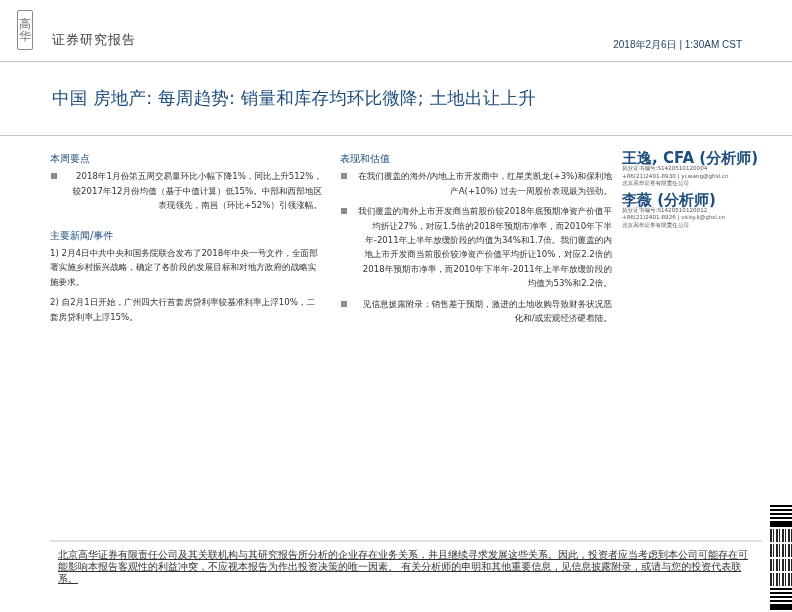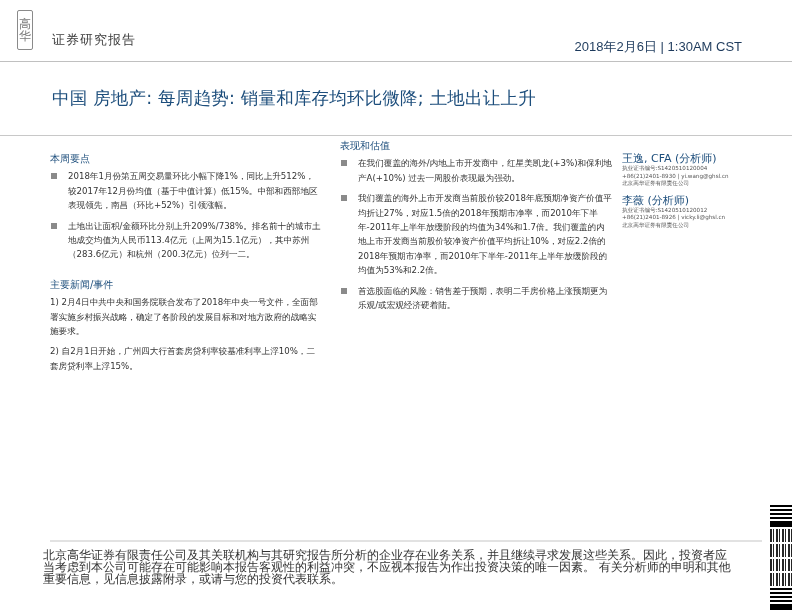--- a/index.html
+++ b/index.html
@@ -13,50 +13,50 @@
     border: 1.5px solid #8a8a8a; border-radius: 2px; box-sizing: border-box;
     display: flex; flex-direction: column; align-items: center; justify-content: center;
     font-size: 12px; line-height: 12px; color: #7a7a7a;
   }
   .logo span { display: block; }
   .brand-label {
     position: absolute; left: 52px; top: 31px; font-size: 13px; color: #404040;
     letter-spacing: 1px;
   }
   .timestamp {
-    position: absolute; right: 50px; top: 38px; font-size: 13px; color: #1d3a5c;
+    position: absolute; right: 50px; top: 38px; font-size: 10px; color: #1d3a5c;
     font-family: "Liberation Sans", sans-serif;
   }
   .rule-top { position: absolute; left: 0; right: 0; top: 61px; height: 1px; background: #c0c0c0; }
   .title {
     position: absolute; left: 52px; top: 86px; font-size: 17.5px; color: #1d4e7c;
     letter-spacing: 0.2px;
   }
   .rule-mid { position: absolute; left: 0; right: 0; top: 135px; height: 1px; background: #c8c8c8; }
 
   .section-head { font-size: 10px; color: #1d4e7c; margin: 0 0 3px 0; }
   .col { position: absolute; font-size: 8.6px; line-height: 14.4px; color: #333; }
   .col-left { left: 50px; top: 152px; width: 272px; }
-  .col-mid { left: 340px; top: 139px; width: 272px; }
-  .bullets { list-style: none; margin: 0; padding: 0; }
+  .col-mid { left: 340px; top: 152px; width: 272px; }
+  .bullets { list-style: none; margin: 0; padding: 0; text-align: right; }
   .bullets li { position: relative; padding-left: 18px; margin-bottom: 6px; }
   .bullets li .marker {
     position: absolute; left: 1px; top: 4px; width: 6px; height: 6px; background: #8a8a8a;
   }
   .news-head { margin-top: 16px; }
   .news p { margin: 0 0 6px 0; }
 
   .col-right { position: absolute; left: 622px; top: 152px; width: 165px; }
   .analyst { margin-bottom: 6px; }
-  .analyst-name { font-size: 11px; color: #1d4e7c; line-height: 13px; }
+  .analyst-name { font-size: 15px; color: #1d4e7c; line-height: 13px; font-weight: bold; }
   .analyst-line { font-size: 5.6px; line-height: 7.5px; color: #555; white-space: nowrap; }
 
   .rule-bottom { position: absolute; left: 50px; right: 30px; top: 540px; height: 2px; background: #e2e2e2; }
   .disclaimer {
-    position: absolute; left: 43px; top: 549px; width: 690px; font-size: 12px; line-height: 12px; color: #333;
+    position: absolute; left: 58px; top: 549px; width: 690px; font-size: 10px; line-height: 12px; color: #333; text-decoration: underline;
   }
   .barcode {
     position: absolute; left: 770px; top: 505px; width: 22px; height: 107px;
     display: flex; flex-direction: column;
   }
   .bc-lines { height: 14px; background: repeating-linear-gradient(#000 0 2px, #fff 2px 4px); }
   .bc-solid { height: 6px; background: #000; margin: 2px 0; }
   .bc-block {
     height: 13px; margin-bottom: 2px;
     background:
@@ -76,36 +76,35 @@
 <div class="timestamp">2018年2月6日 | 1:30AM CST</div>
 <div class="rule-top"></div>
 
 <h1 class="title" style="margin:0;font-weight:normal;text-align:center;">中国 房地产: 每周趋势:  销量和库存均环比微降;  土地出让上升</h1>
 <div class="rule-mid"></div>
 
 <div class="col col-left">
   <div class="section-head">本周要点</div>
   <ul class="bullets">
     <li><span class="marker"></span><span>2018年1月份第五周交易量环比小幅下降1%，同比上升512%，较2017年12月份均值（基于中值计算）低15%。中部和西部地区表现领先，南昌（环比+52%）引领涨幅。</span></li>
-    <li><span class="marker"></span><span>土地出让面积/金额环比分别上升209%/738%。排名前十的城市土地成交均值为人民币113.4亿元（上周为15.1亿元），其中苏州（283.6亿元）和杭州（200.3亿元）位列一二。</span></li>
   </ul>
   <div class="section-head news-head">主要新闻/事件</div>
   <div class="news">
     <p>1) 2月4日中共中央和国务院联合发布了2018年中央一号文件，全面部署实施乡村振兴战略，确定了各阶段的发展目标和对地方政府的战略实施要求。</p>
     <p>2) 自2月1日开始，广州四大行首套房贷利率较基准利率上浮10%，二套房贷利率上浮15%。</p>
   </div>
 </div>
 
 <div class="col col-mid">
   <div class="section-head">表现和估值</div>
   <ul class="bullets">
     <li><span class="marker"></span><span>在我们覆盖的海外/内地上市开发商中，红星美凯龙(+3%)和保利地产A(+10%) 过去一周股价表现最为强劲。</span></li>
     <li><span class="marker"></span><span>我们覆盖的海外上市开发商当前股价较2018年底预期净资产价值平均折让27%，对应1.5倍的2018年预期市净率，而2010年下半年-2011年上半年放缓阶段的均值为34%和1.7倍。我们覆盖的内地上市开发商当前股价较净资产价值平均折让10%，对应2.2倍的2018年预期市净率，而2010年下半年-2011年上半年放缓阶段的均值为53%和2.2倍。</span></li>
     <li><span class="marker"></span></li>
-    <li><span class="marker"></span><span>首选股面临的风险：销售差于预期，表明二手房价格上涨预期更为乐观/或宏观经济硬着陆。</span></li>
+    <li><span class="marker"></span><span>见信息披露附录：销售差于预期，激进的土地收购导致财务状况恶化和/或宏观经济硬着陆。</span></li>
   </ul>
 </div>
 
 <div class="col-right">
   <div class="analyst">
     <div class="analyst-name">王逸, CFA (分析师)</div>
     <div class="analyst-line">执业证书编号:S1420510120004</div>
     <div class="analyst-line">+86(21)2401-8930 | yi.wang@ghsl.cn</div>
     <div class="analyst-line">北京高华证券有限责任公司</div>
   </div>

